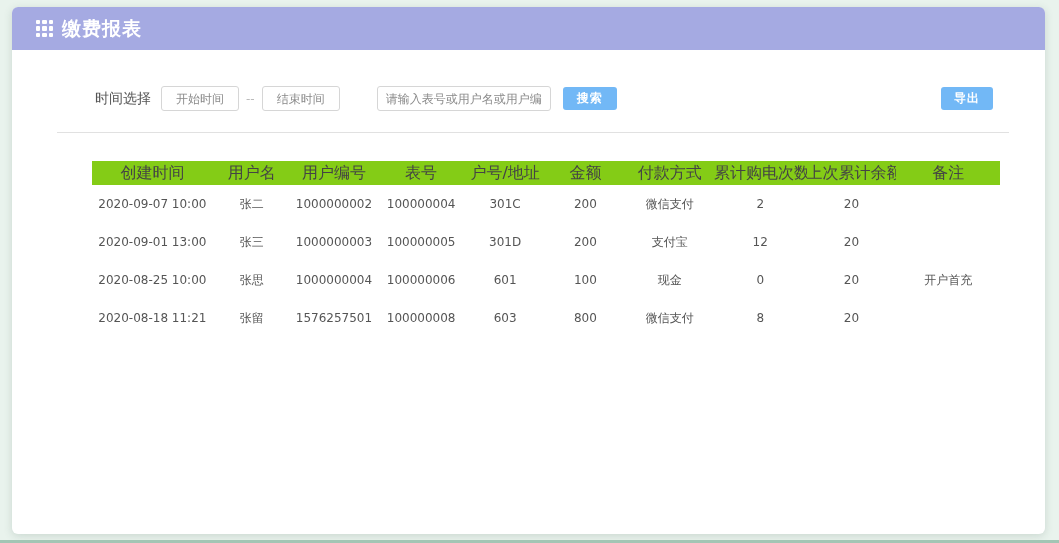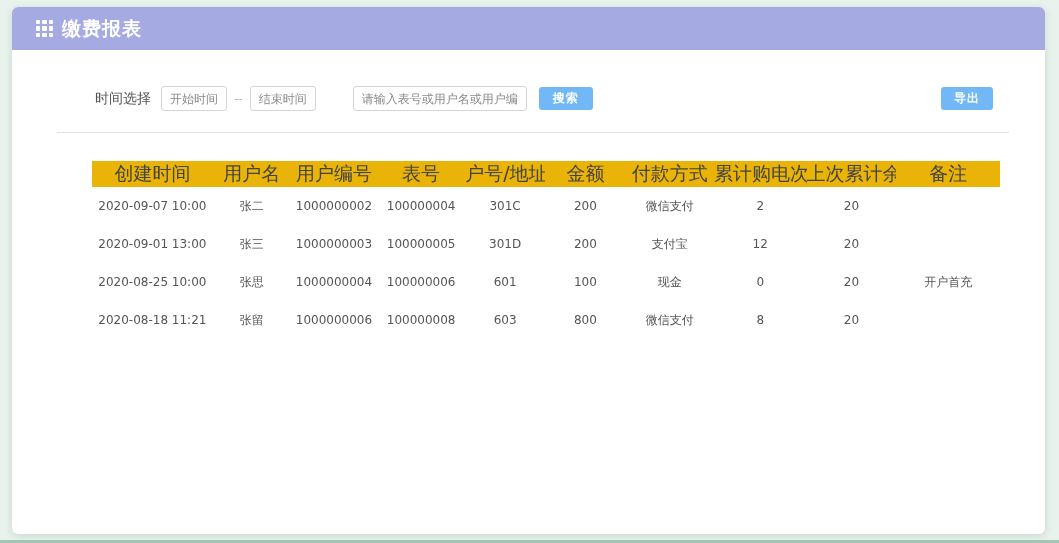--- a/index.html
+++ b/index.html
@@ -41,21 +41,21 @@
     color: #ffffff; font-size: 19px; font-weight: bold;
     letter-spacing: 1px;
   }
   .filter-bar {
     display: flex; align-items: center;
     margin: 36px 52px 0 83px;
     height: 25px;
   }
   .filter-label { font-size: 14px; color: #555; margin-right: 10px; }
   .time-input {
-    width: 66px; height: 25px;
+    width: 78px; height: 25px;
     border: 1px solid #d6d6d6; border-radius: 3px;
     text-align: center; font-size: 12px; color: #555;
     outline: none;
     font-family: inherit;
   }
   .time-input::placeholder { color: #8a8a8a; text-align: center; }
   .dash-sep { color: #bbb; font-size: 12px; margin: 0 7px; }
   .search-input {
     width: 174px; height: 25px;
     border: 1px solid #d6d6d6; border-radius: 3px;
@@ -77,23 +77,23 @@
   }
   .search-btn { width: 54px; margin-left: 12px; }
   .export-btn { width: 52px; margin-left: auto; }
   .divider {
     height: 1px; background: #e1e1e1;
     margin: 21px 36px 0 45px;
   }
   .table-wrap { margin: 28px 45px 0 80px; }
   table { width: 100%; border-collapse: collapse; table-layout: fixed; }
   thead th {
-    background: #eab308;
+    background: #84cc16;
     height: 24px;
-    font-size: 19px; font-weight: normal; color: #444;
+    font-size: 16px; font-weight: normal; color: #444;
     text-align: center;
     white-space: nowrap; overflow: hidden;
   }
   tbody td {
     height: 38px;
     font-size: 12px; color: #555;
     text-align: center;
     white-space: nowrap; overflow: hidden;
   }
 </style>
@@ -190,21 +190,21 @@
             <td>601</td>
             <td>100</td>
             <td>现金</td>
             <td>0</td>
             <td>20</td>
             <td>开户首充</td>
           </tr>
           <tr>
             <td>2020-08-18 11:21</td>
             <td>张留</td>
-            <td>1000000006</td>
+            <td>1576257501</td>
             <td>100000008</td>
             <td>603</td>
             <td>800</td>
             <td>微信支付</td>
             <td>8</td>
             <td>20</td>
             <td></td>
           </tr>
         </tbody>
     </table>

